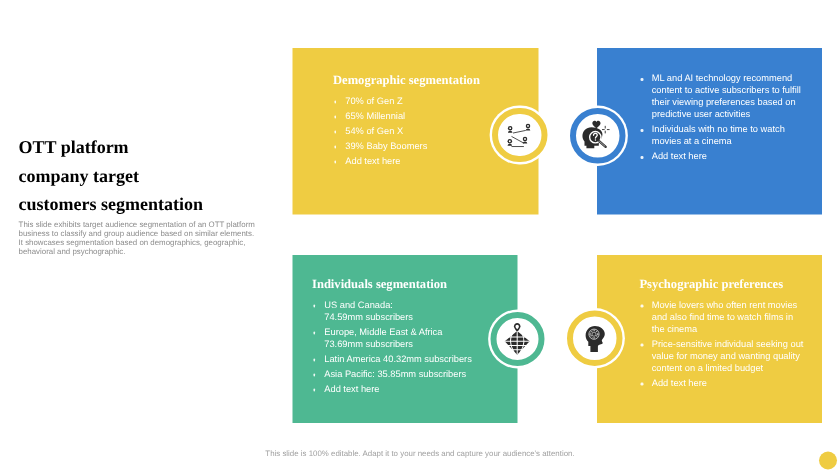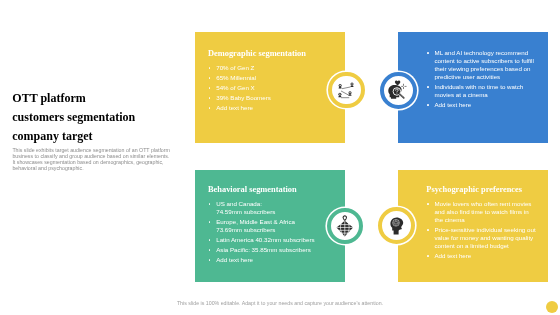--- a/index.html
+++ b/index.html
@@ -12,21 +12,21 @@
   .subtitle{position:absolute;left:12.4px;top:147px;width:161px;
             font-size:5.25px;line-height:6.05px;color:#8c8c8c;}
   .card{position:absolute;}
   .card .head{font-family:"Liberation Serif", serif;font-weight:700;color:#fff;
               font-size:8.4px;line-height:9px;margin-bottom:6.2px;}
   .card ul{margin:0;padding:0;list-style:none;}
   .card li{position:relative;color:#fff;font-size:6.2px;line-height:7.9px;white-space:pre-line;
            padding-left:8.2px;margin-bottom:2.1px;}
   .card li:before{content:"";position:absolute;left:0.6px;top:3px;
                   width:1.7px;height:1.7px;background:#fff;border-radius:50%;opacity:.9;}
-  .c-demo{left:195px;top:32px;width:150px;height:111px;background:#efcc42;}
+  .c-demo{left:195px;top:32px;width:150px;height:111px;background:#efcc42;padding-left:14px;}
   .c-beh{left:398px;top:32px;width:150px;height:111px;background:#3980d0;}
   .c-geo{left:195px;top:170px;width:150px;height:112px;background:#4eb892;}
   .c-psy{left:398px;top:170px;width:150px;height:112px;background:#efcc42;}
   .card .inner{padding:17.3px 8px 0 13px;}
   .c-geo .inner, .c-psy .inner{padding-top:15.3px;}
   .c-beh .inner, .c-psy .inner{padding-left:28.3px;padding-right:10px;}
   .circle{position:absolute;border-radius:50%;background:#fff;box-sizing:border-box;
           display:flex;align-items:center;justify-content:center;z-index:5;
           box-shadow:0 0 0 1.6px #ffffff;}
   .cir-demo{left:328.4px;top:72.2px;width:36.2px;height:36.2px;border:4px solid #efcc42;}
@@ -37,22 +37,22 @@
   .footer{position:absolute;left:0;top:300.2px;width:560px;text-align:center;
           font-size:5.25px;color:#a0a0a0;}
   .dot{position:absolute;left:546px;top:301px;width:12px;height:12px;border-radius:50%;background:#efcc42;}
 </style>
 </head>
 <body>
 
 <div class="slide">
   <div class="title">
     <div>OTT platform</div>
+    <div>company target</div>
     <div>customers  segmentation</div>
-    <div>company target</div>
   </div>
   <div class="subtitle">This slide exhibits target audience segmentation of an OTT platform business to classify and group audience based on similar elements. It showcases segmentation based on demographics, geographic, behavioral and psychographic.</div>
   <div class="footer">This slide is 100% editable. Adapt it to your needs and capture your audience's attention.</div>
   <div class="dot"></div>
 
   <div class="circle cir-demo">
     <svg class="ic" width="18" height="18.4" viewBox="0 0 72 72">
       <g stroke="#2b2b2b" stroke-width="2.2" fill="none">
         <path d="M20 30 L54 23"></path>
           <path d="M16 39 L49 57"></path>
@@ -144,21 +144,21 @@
       <ul>
         <li>ML and AI technology recommend content to active subscribers to fulfill their viewing preferences based on predictive user activities</li>
         <li>Individuals with no time to watch movies at a cinema</li>
         <li>Add text here</li>
       </ul>
     </div>
   </div>
 
   <div class="card c-geo">
     <div class="inner">
-      <div class="head">Behavioral segmentation</div>
+      <div class="head">Individuals segmentation</div>
       <ul>
         <li>US and Canada:
 74.59mm subscribers</li>
         <li>Europe, Middle East &amp; Africa
 73.69mm subscribers</li>
         <li>Latin America 40.32mm subscribers</li>
         <li>Asia Pacific: 35.85mm subscribers</li>
         <li>Add text here</li>
       </ul>
     </div>

